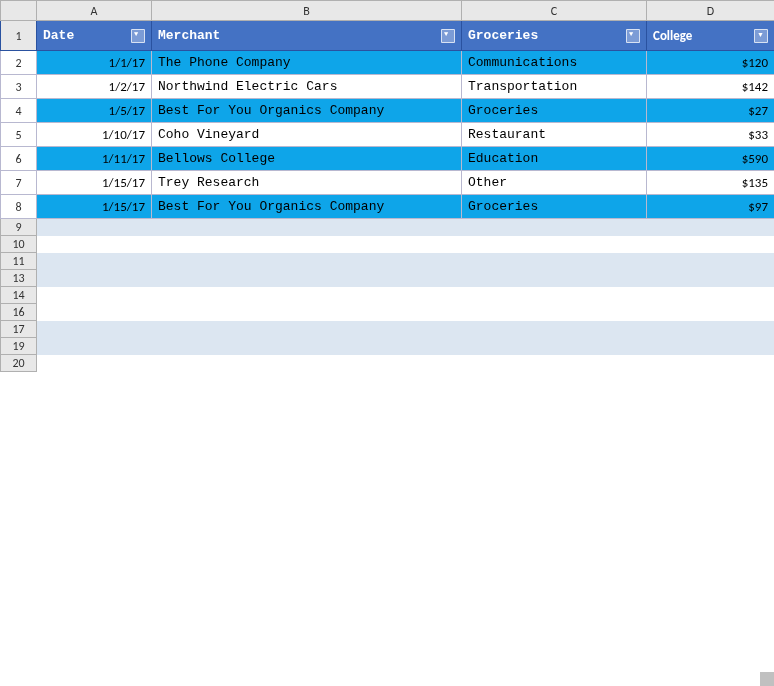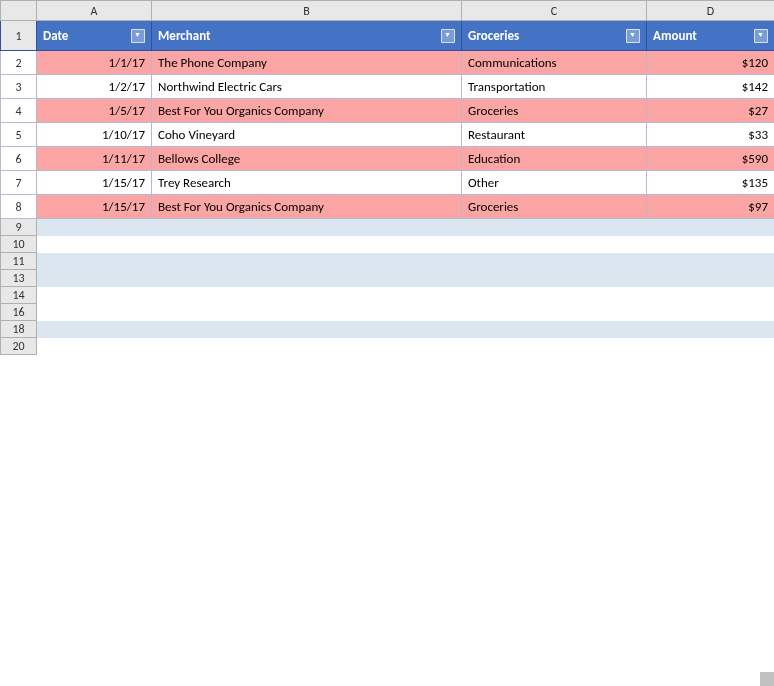--- a/index.html
+++ b/index.html
@@ -73,21 +73,21 @@
       background: #ffffff;
     }
     tr.data-row:nth-child(even) td:not(.row-num) {
       background: #dce6f1;
     }
     
     tr.data-row td:not(.row-num) {
       background: #dce6f1;
     }
     tr.data-row.white-row td:not(.row-num) {
-      background: #fca5a5;
+      background: #0ea5e9;
     }
 
     
     tr.col-header td {
       background: #4472c4 !important;
       color: #fff;
       font-weight: bold;
       border: 1px solid #2a52a0;
       padding: 3px 6px;
       height: 30px;
@@ -98,20 +98,21 @@
       color: #333;
       font-weight: normal;
     }
 
     
     .align-right {
       text-align: right;
     }
     .align-left {
       text-align: left;
+      font-family: Liberation Mono, monospace;
     }
 
     
     .filter-btn {
       display: inline-flex;
       align-items: center;
       justify-content: space-between;
       width: 100%;
     }
     .filter-arrow {
@@ -192,21 +193,21 @@
           </span>
         </td>
         <td class="col-c align-left">
           <span class="filter-btn">
             <span>Groceries</span>
             <span class="filter-arrow filter-arrow-white"></span>
           </span>
         </td>
         <td class="col-d align-right">
           <span class="filter-btn">
-            <span>Amount</span>
+            <span>College</span>
             <span class="filter-arrow filter-arrow-white"></span>
           </span>
         </td>
       </tr>
 
       <tr class="data-row white-row">
         <td class="row-num">2</td>
         <td class="col-a align-right">1/1/17</td>
         <td class="col-b align-left">The Phone Company</td>
         <td class="col-c align-left">Communications</td>
@@ -291,21 +292,28 @@
         <td class="col-d"></td>
       </tr>
       <tr class="empty-row white-row">
         <td class="row-num">16</td>
         <td class="col-a"></td>
         <td class="col-b"></td>
         <td class="col-c"></td>
         <td class="col-d"></td>
       </tr>
       <tr class="empty-row">
-        <td class="row-num">18</td>
+        <td class="row-num">17</td>
+        <td class="col-a"></td>
+        <td class="col-b"></td>
+        <td class="col-c"></td>
+        <td class="col-d"></td>
+      </tr>
+      <tr class="empty-row">
+        <td class="row-num">19</td>
         <td class="col-a"></td>
         <td class="col-b"></td>
         <td class="col-c"></td>
         <td class="col-d"></td>
       </tr>
       <tr class="empty-row white-row">
         <td class="row-num">20</td>
         <td class="col-a"></td>
         <td class="col-b"></td>
         <td class="col-c"></td>

